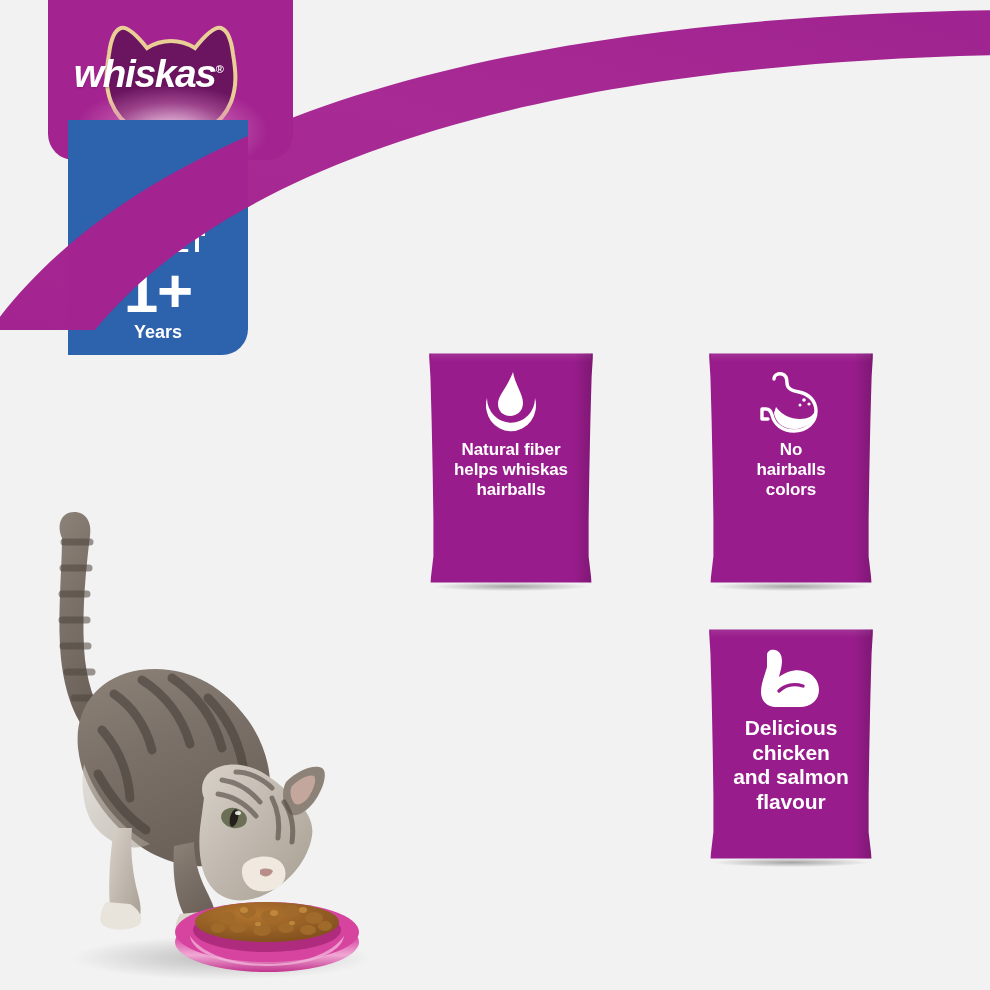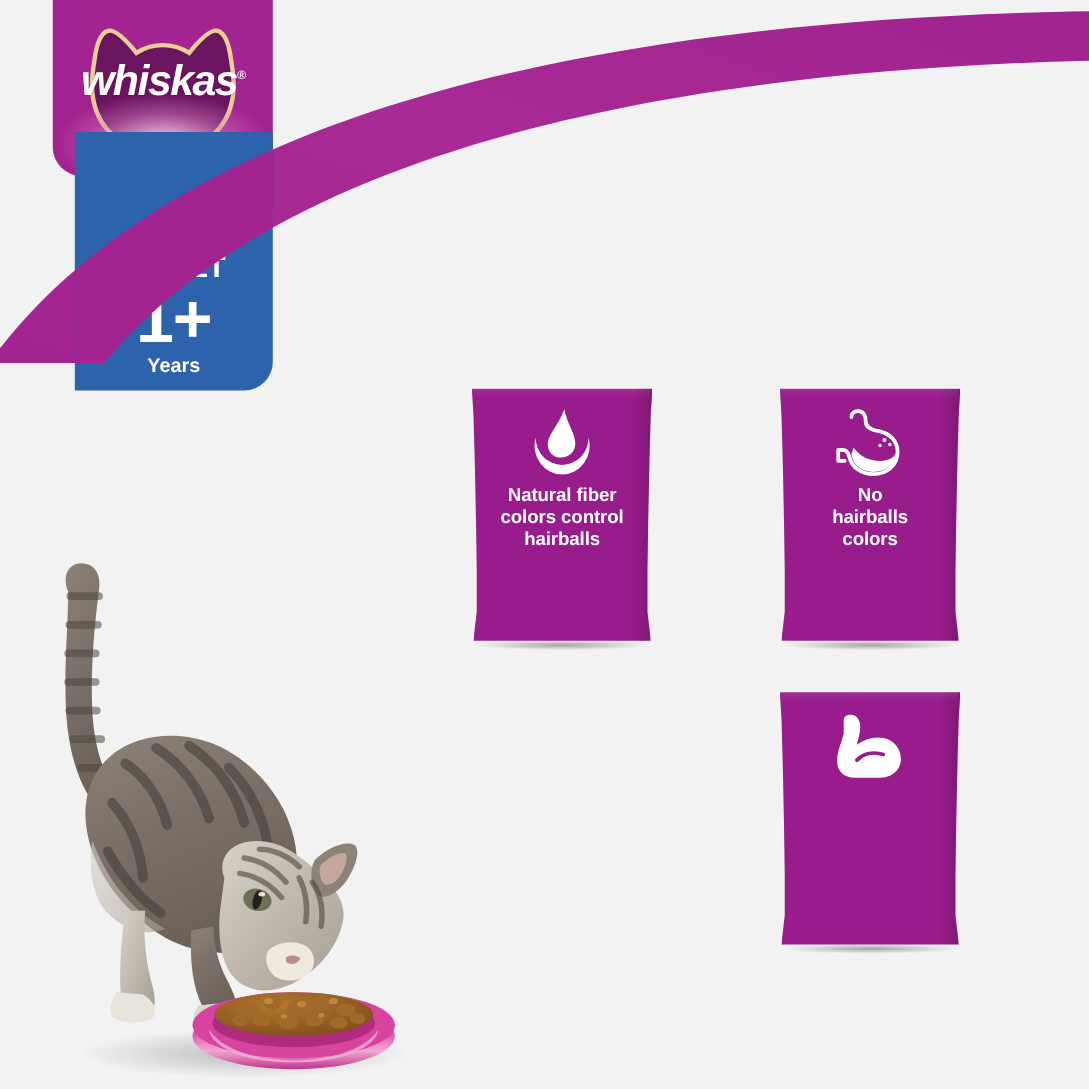--- a/index.html
+++ b/index.html
@@ -25,20 +25,21 @@
   }
 
   
   .logo-plate {
     position: absolute;
     left: 48px; top: 0;
     width: 200px; height: 160px;
     background: #a32490;
     border-radius: 0 0 26px 26px;
     overflow: hidden;
+    padding-left: 45px;
   }
   .logo-plate .glow {
     position: absolute;
     left: 50%; top: 86px;
     width: 190px; height: 90px;
     transform: translateX(-50%);
     background: radial-gradient(ellipse at center, rgba(255,225,245,0.95) 0%, rgba(214,120,190,0.45) 45%, rgba(163,36,144,0) 72%);
   }
   .catmark {
     position: absolute;
@@ -253,21 +254,21 @@
     <div class="icon">
       <svg width="64" height="66" viewBox="0 0 64 66">
         <path d="M34,2 C36,14 44,24 44,33 C44,41 38,46 31,46 C24,46 19,41 19,34
                  C19,25 28,18 34,2 Z" fill="#ffffff"></path>
         <path d="M10,30 A23,23 0 1 0 54,30 A23,23 0 0 1 10,30 Z" fill="none" stroke="#ffffff" stroke-width="0"></path>
         <path d="M8,28 A25,26 0 1 0 56,28 A18.5,19 0 1 1 8,28 Z" fill="#ffffff"></path>
       </svg>
     </div>
     <div class="caption">
       <span>Natural fiber</span><br>
-      <span>colors control</span><br>
+      <span>helps whiskas</span><br>
       <span>hairballs</span>
     </div>
   </div>
 
   <div class="bag" id="bag-1">
     <div class="shadow"></div>
     <div class="body">
       <div class="toprim"></div>
       <div class="shade-r"></div>
     </div>
@@ -300,20 +301,26 @@
       <div class="shade-r"></div>
     </div>
     <div class="icon">
       <svg width="72" height="64" viewBox="0 0 72 64">
         <path d="M12,8 C12,4 16,2 20,3 C25,4 27,9 27,14
                  C27,20 25,25 24,30 C31,25 40,22 48,24
                  C58,26 64,34 64,43 C64,53 56,60 45,60
                  L22,60 C12,60 6,54 6,45 C6,36 10,28 12,20 Z" fill="#ffffff"></path>
         <path d="M24,44 C30,38 39,36 48,39" fill="none" stroke="#981c8b" stroke-width="3.4" stroke-linecap="round"></path>
       </svg>
+    </div>
+    <div class="caption">
+      <span>Delicious</span><br>
+      <span>chicken</span><br>
+      <span>and salmon</span><br>
+      <span>flavour</span>
     </div>
   </div>
 
   <div class="cat-scene">
     <svg width="370" height="492" viewBox="0 0 370 492">
       <defs>
         <linearGradient id="furG" x1="0" y1="0" x2="0.4" y2="1">
           <stop offset="0%" stop-color="#8d8278"></stop>
           <stop offset="45%" stop-color="#7c7168"></stop>
           <stop offset="100%" stop-color="#6b6158"></stop>

